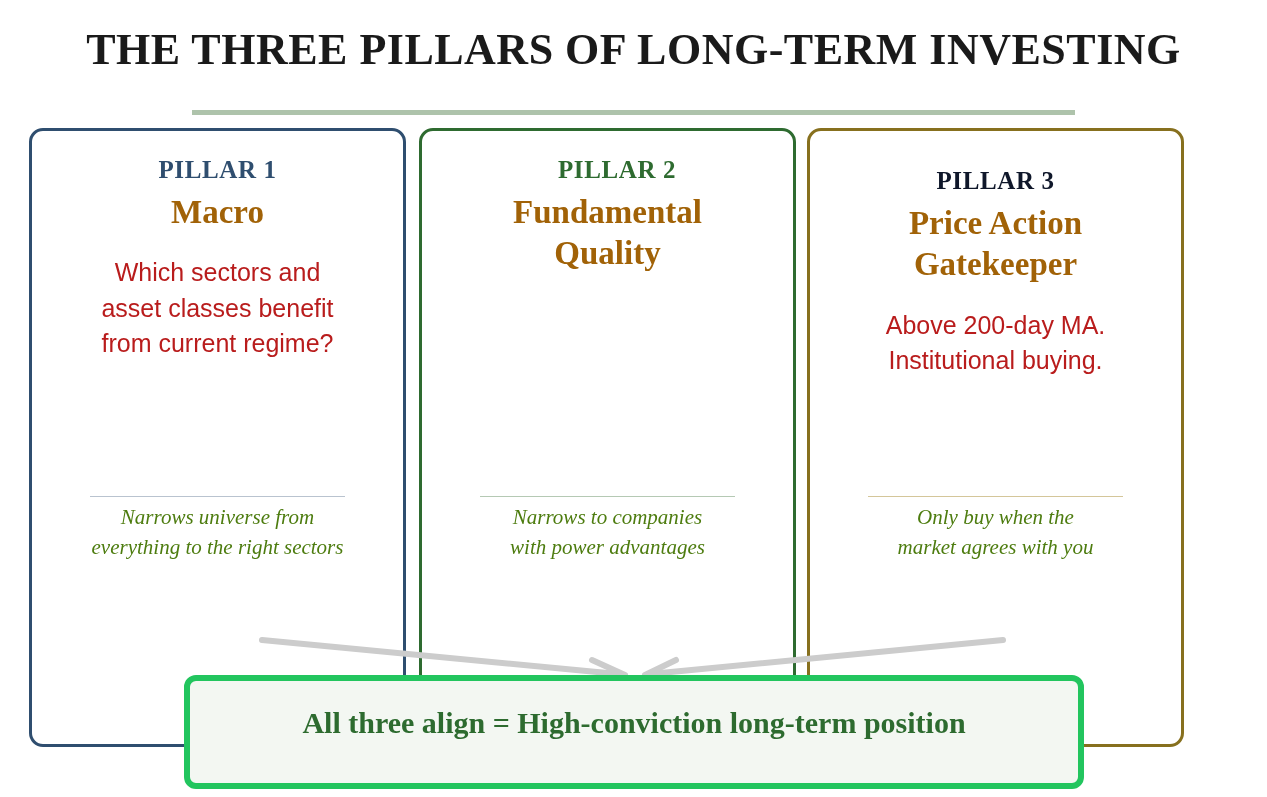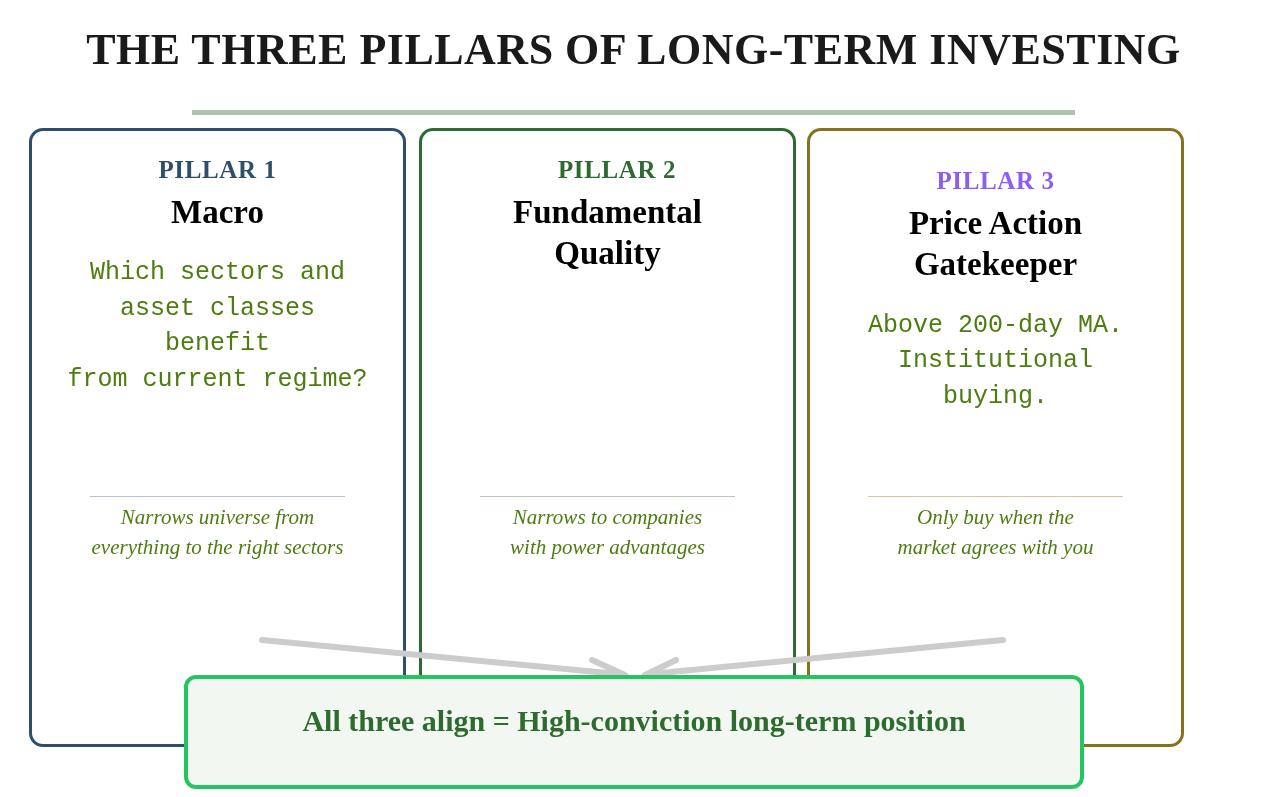--- a/index.html
+++ b/index.html
@@ -61,39 +61,39 @@
   .pillar-label {
     margin-top: 25px;
     font-family: "Liberation Serif", "DejaVu Serif", serif;
     font-weight: bold;
     font-size: 25px;
     letter-spacing: 0.6px;
     line-height: 1.1;
   }
   #card-1 .pillar-label { color: #2f4e6f; }
   #card-2 .pillar-label { color: #2e6b30; padding-left: 19px; }
-  #card-3 .pillar-label { color: #8b5cf6; margin-top: 36px; }
+  #card-3 .pillar-label { color: #0f172a; margin-top: 36px; }
 
   .pillar-name {
     margin-top: 8px;
     padding: 0 24px;
     font-family: "Liberation Serif", "DejaVu Serif", serif;
     font-weight: bold;
     font-size: 33px;
     line-height: 1.26;
-    color: #000000;
+    color: #a16207;
   }
 
   .pillar-body {
     margin-top: 22px;
     padding: 0 30px;
-    font-family: Liberation Mono, monospace;
+    font-family: Liberation Sans, sans-serif;
     font-size: 25px;
     line-height: 1.42;
-    color: #4d7c0f;
+    color: #b91c1c;
   }
 
   .pillar-footnote-wrap {
     position: absolute;
     left: 0;
     right: 0;
     top: 365px;
   }
   .footnote-rule {
     width: 255px;
@@ -125,21 +125,21 @@
 
   
   #conclusion-box {
     position: absolute;
     left: 184px;
     top: 675px;
     width: 900px;
     height: 114px;
     box-sizing: border-box;
     background: #f3f7f2;
-    border: 4px solid #22c55e;
+    border: 6px solid #22c55e;
     border-radius: 12px;
   }
   #conclusion-text {
     margin-top: 24px;
     text-align: center;
     font-family: "Liberation Serif", "DejaVu Serif", serif;
     font-weight: bold;
     font-size: 30px;
     color: #2d6b2f;
     line-height: 1.2;

